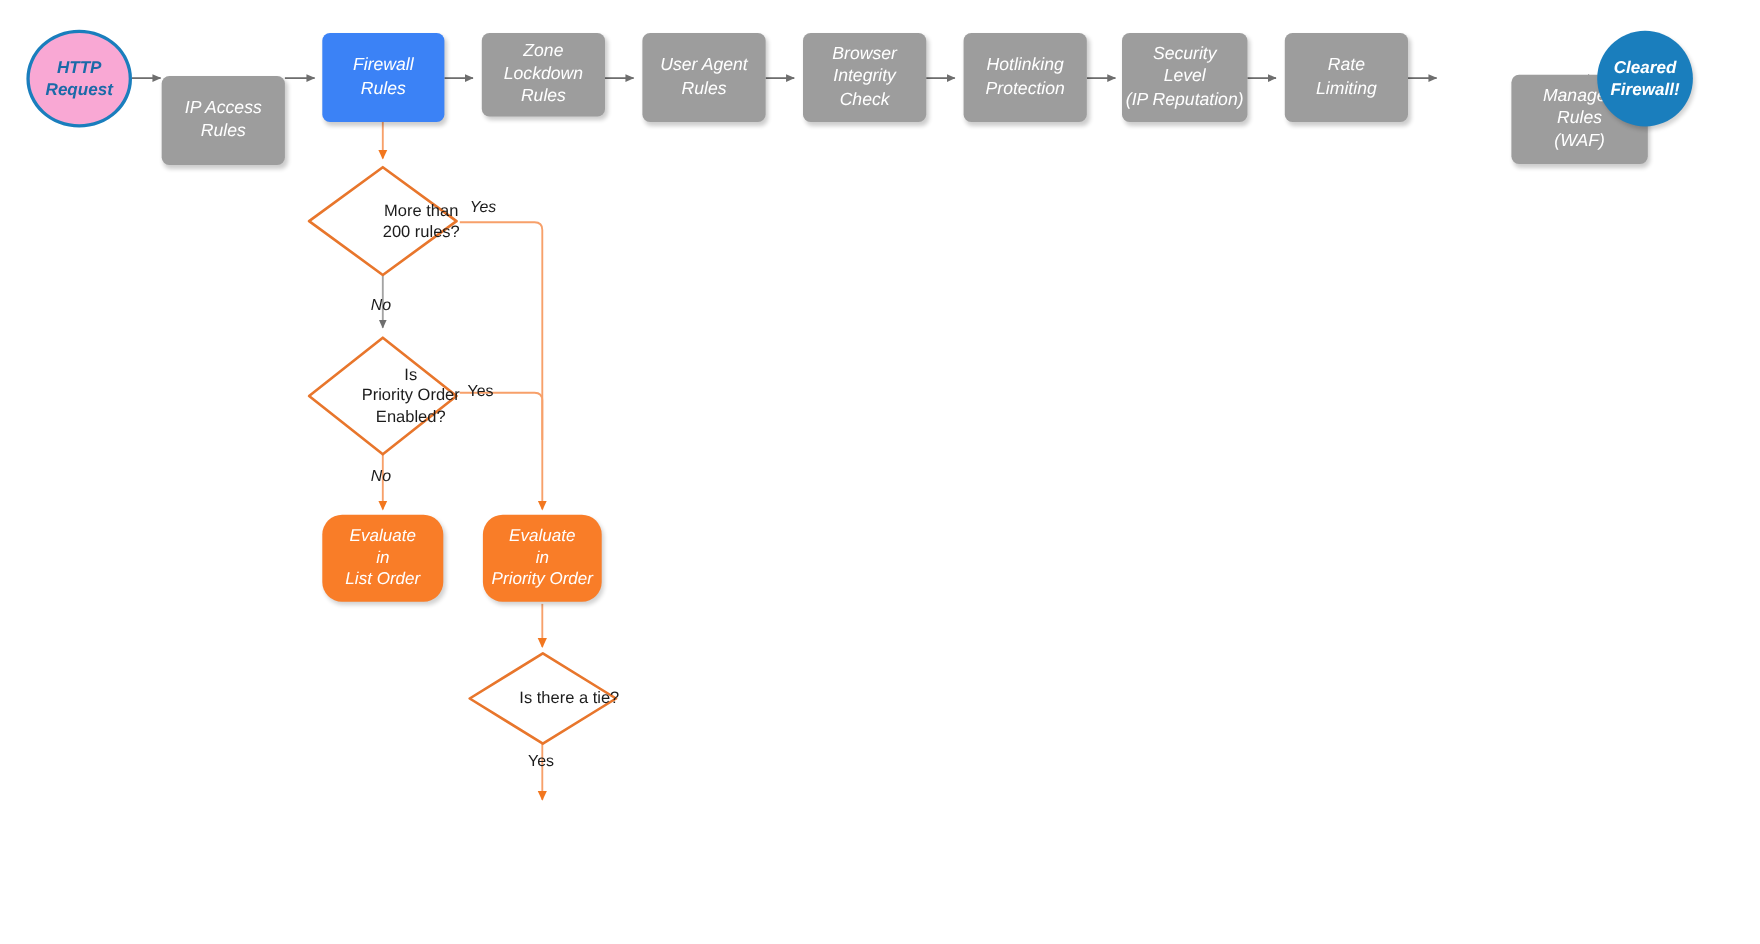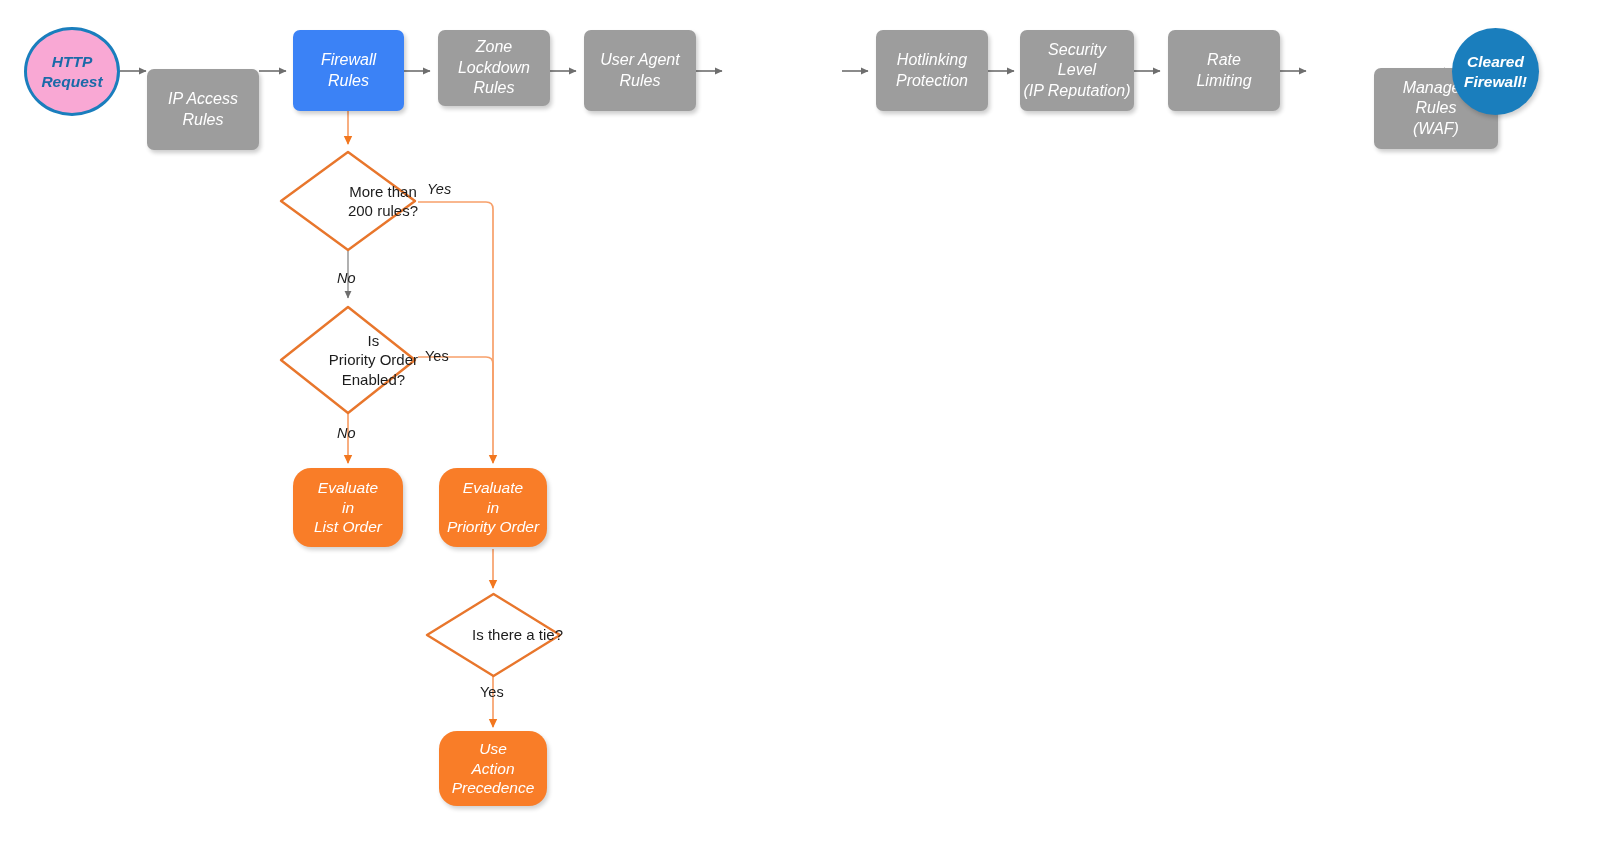--- a/index.html
+++ b/index.html
@@ -190,20 +190,25 @@
     <span class="lbl">Zone
 Lockdown
 Rules</span>
   </div>
 
   <div class="node proc gray" style="left:584px; top:30px; width:112px; height:81px;">
     <span class="lbl">User Agent
 Rules</span>
   </div>
 
+  <div class="node proc gray" style="left:730px; top:30px; width:112px; height:81px;">
+    <span class="lbl">Browser
+Integrity
+Check</span>
+  </div>
 
   <div class="node proc gray" style="left:876px; top:30px; width:112px; height:81px;">
     <span class="lbl">Hotlinking
 Protection</span>
   </div>
 
   <div class="node proc gray" style="left:1020px; top:30px; width:114px; height:81px;">
     <span class="lbl">Security
 Level
 (IP Reputation)</span>
@@ -254,25 +259,20 @@
 in
 List Order</span>
   </div>
 
   <div class="node action" style="left:439px; top:468px; width:108px; height:79px;">
     <span class="lbl">Evaluate
 in
 Priority Order</span>
   </div>
 
-  <div class="node action" style="left:439px; top:731px; width:108px; height:75px;">
-    <span class="lbl">Use
-Action
-Precedence</span>
-  </div>
 
   <span class="elabel ital" style="left:427px; top:181px;">Yes</span>
 
   <span class="elabel ital" style="left:337px; top:270px;">No</span>
 
   <span class="elabel" style="left:425px; top:348px;">Yes</span>
 
   <span class="elabel ital" style="left:337px; top:425px;">No</span>
 
   <span class="elabel" style="left:480px; top:684px;">Yes</span>

